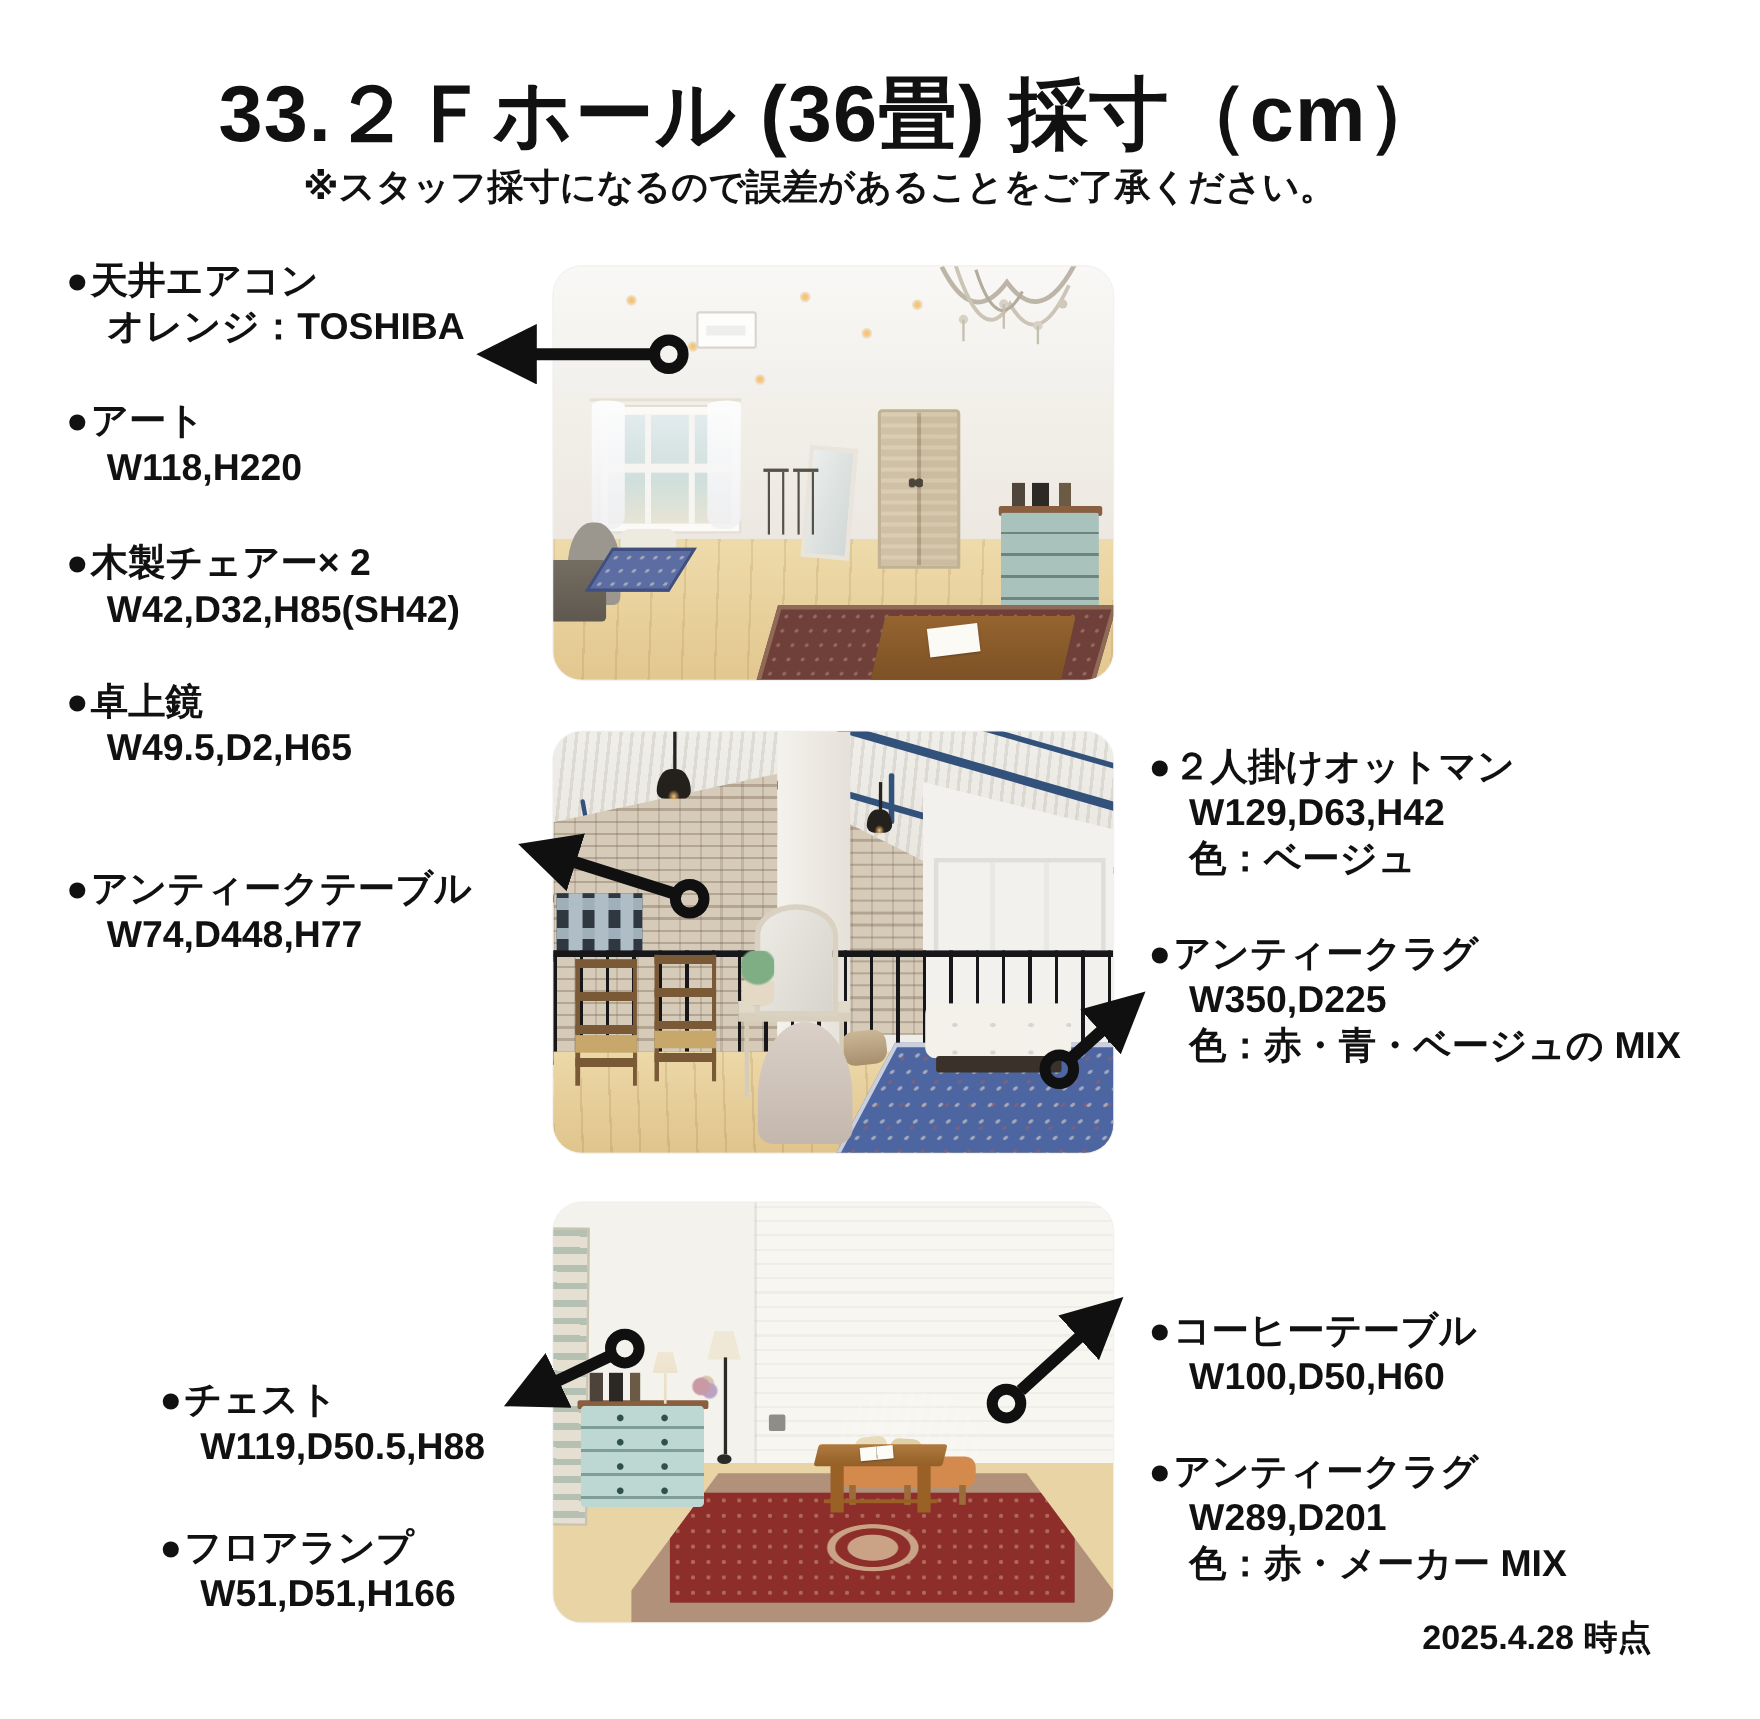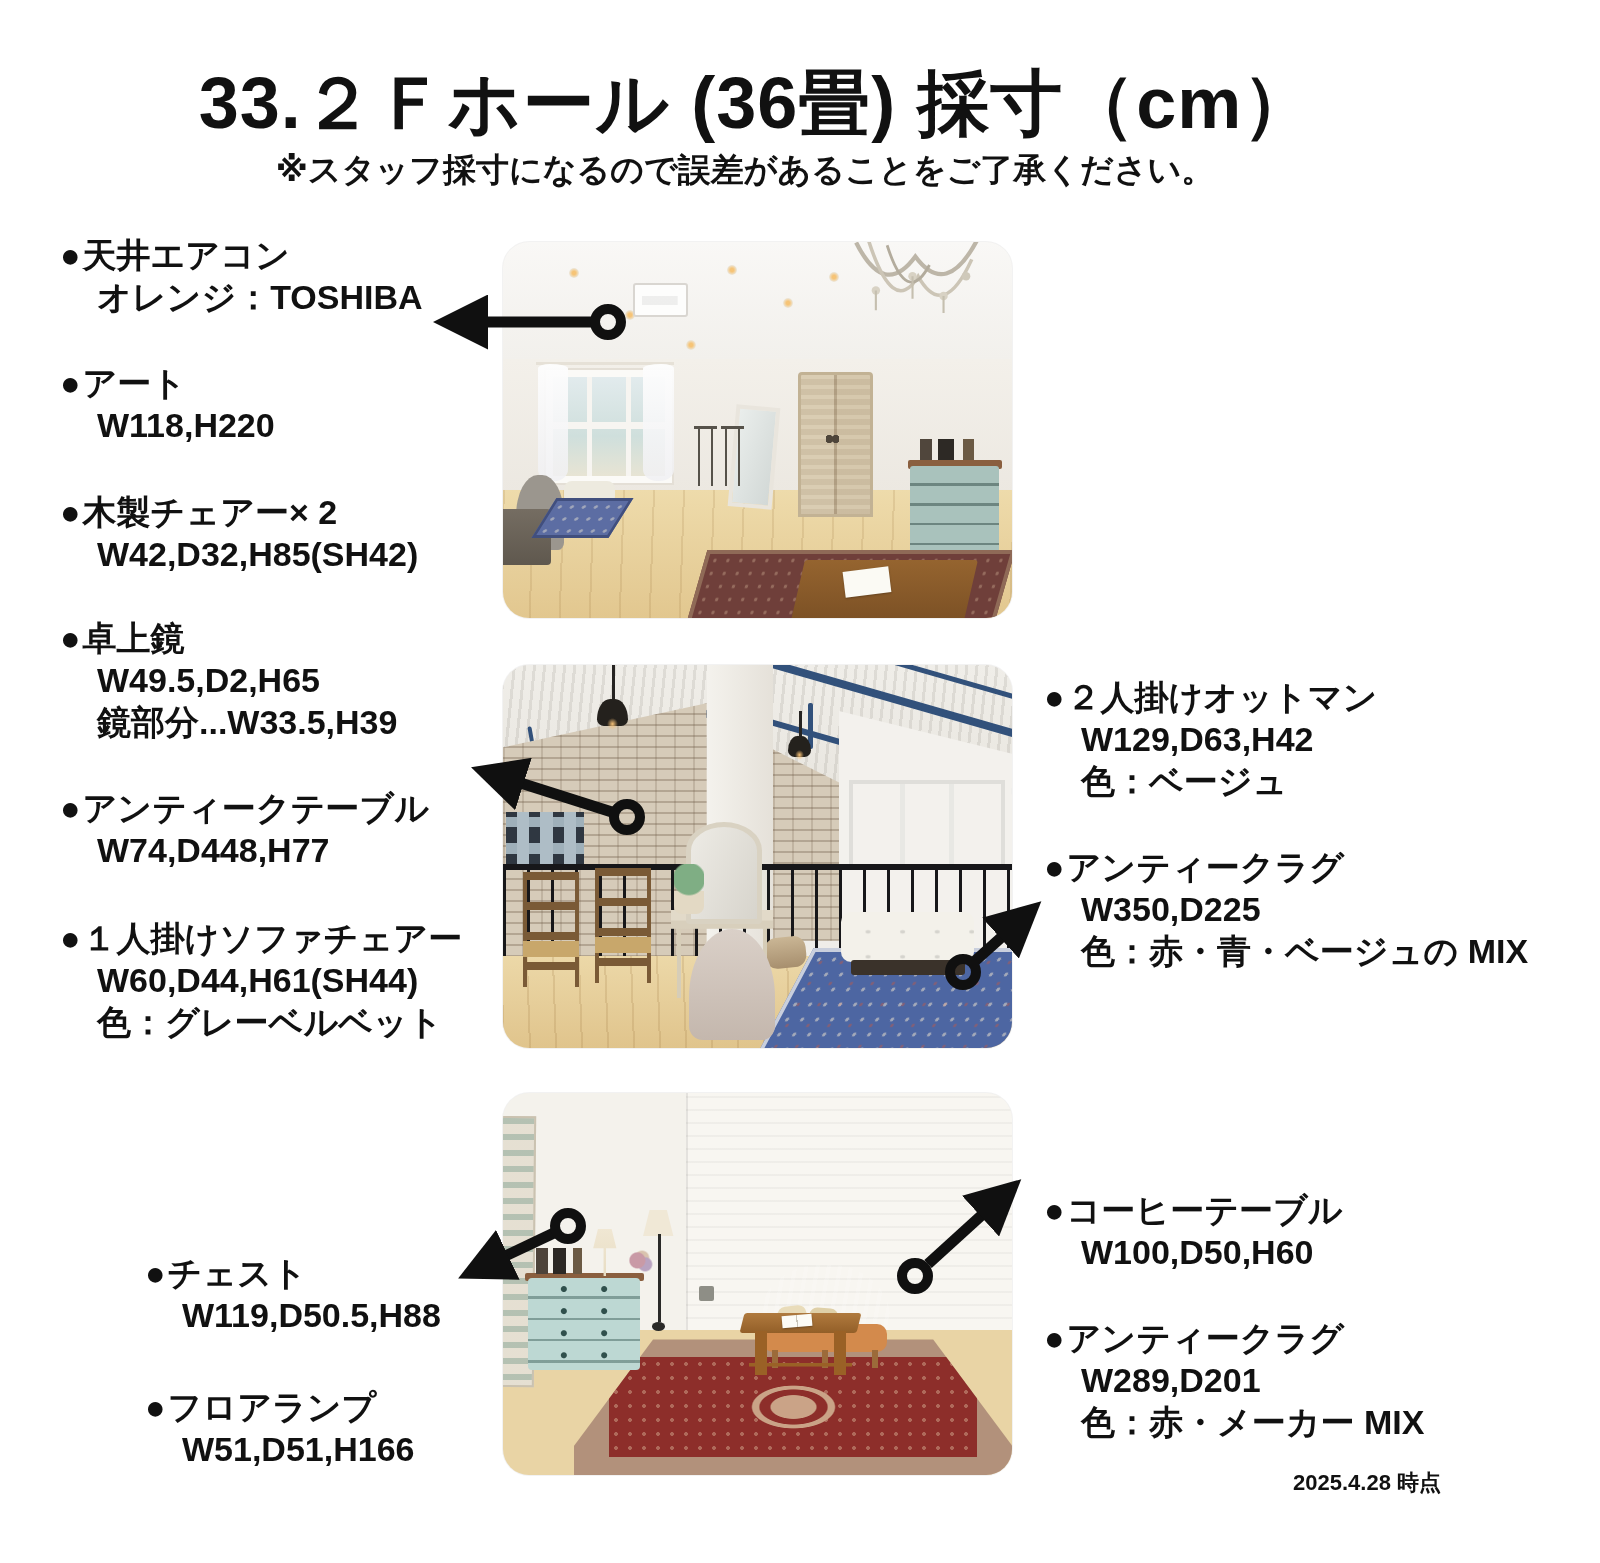--- a/index.html
+++ b/index.html
@@ -2,21 +2,21 @@
 <html><head>
 <meta charset="utf-8">
 <style>
   html,body{margin:0;padding:0;background:#ffffff;}
   #canvas{position:relative;width:1540px;height:1563px;background:#ffffff;overflow:hidden;
           font-family:"Liberation Sans","DejaVu Sans",sans-serif;color:#111;}
   .title{position:absolute;top:56px;left:0;width:1514px;text-align:center;
          font-size:72px;font-weight:600;letter-spacing:1px;white-space:nowrap;}
   .subtitle{position:absolute;top:148px;left:0;width:1490px;text-align:center;
             font-size:33px;font-weight:600;white-space:nowrap;}
-  .datenote{position:absolute;left:1293px;top:1468px;font-size:22px;font-weight:600;white-space:nowrap;}
+  .datenote{position:absolute;left:1293px;top:1468px;font-size:31px;font-weight:600;white-space:nowrap;}
   .item{position:absolute;font-size:34px;font-weight:600;line-height:42px;white-space:nowrap;}
   .item .dims{padding-left:37px;}
   .bullet{margin-right:2px;}
   
   .ph{position:absolute;left:503px;width:509px;border-radius:26px;overflow:hidden;
       background:#efede9;box-shadow:0 0 0 1px rgba(0,0,0,.05);}
   #photo1{top:242px;height:376px;}
   #photo2{top:665px;height:383px;}
   #photo3{top:1093px;height:382px;}
   .ph div{position:absolute;}
@@ -356,30 +356,24 @@
     <div><span class="bullet">●</span><span>アート</span></div>
     <div class="dims">W118,H220</div>
   </div>
   <div class="item" style="left:60px;top:491px">
     <div><span class="bullet">●</span><span>木製チェアー× 2</span></div>
     <div class="dims">W42,D32,H85(SH42)</div>
   </div>
   <div class="item" style="left:60px;top:617px">
     <div><span class="bullet">●</span><span>卓上鏡</span></div>
     <div class="dims">W49.5,D2,H65</div>
-    <div class="dims">鏡部分...W33.5,H39</div>
   </div>
   <div class="item" style="left:60px;top:787px">
     <div><span class="bullet">●</span><span>アンティークテーブル</span></div>
     <div class="dims">W74,D448,H77</div>
-  </div>
-  <div class="item" style="left:60px;top:917px">
-    <div><span class="bullet">●</span><span>１人掛けソファチェアー</span></div>
-    <div class="dims">W60,D44,H61(SH44)</div>
-    <div class="dims">色：グレーベルベット</div>
   </div>
   <div class="item" style="left:145px;top:1252px">
     <div><span class="bullet">●</span><span>チェスト</span></div>
     <div class="dims">W119,D50.5,H88</div>
   </div>
   <div class="item" style="left:145px;top:1386px">
     <div><span class="bullet">●</span><span>フロアランプ</span></div>
     <div class="dims">W51,D51,H166</div>
   </div>
 

